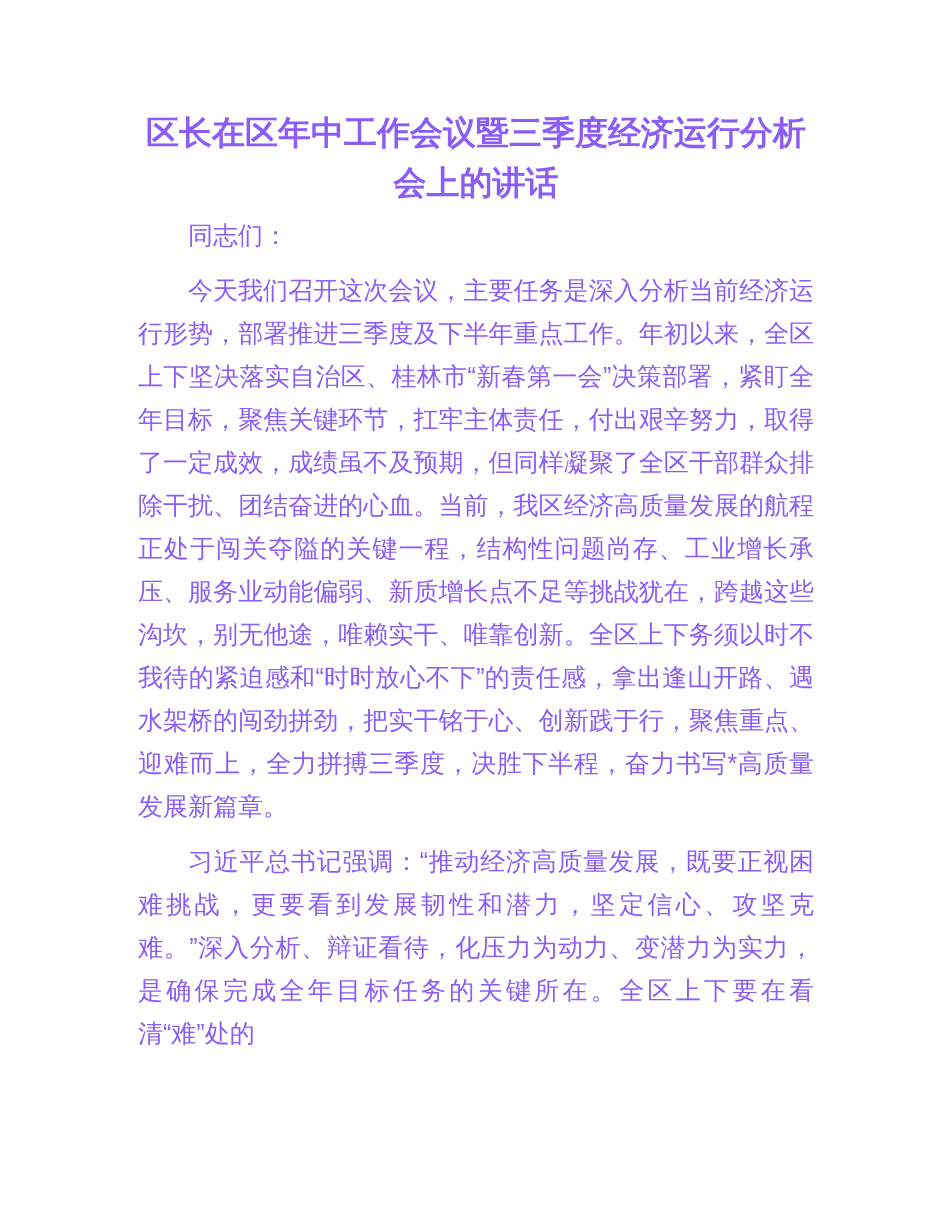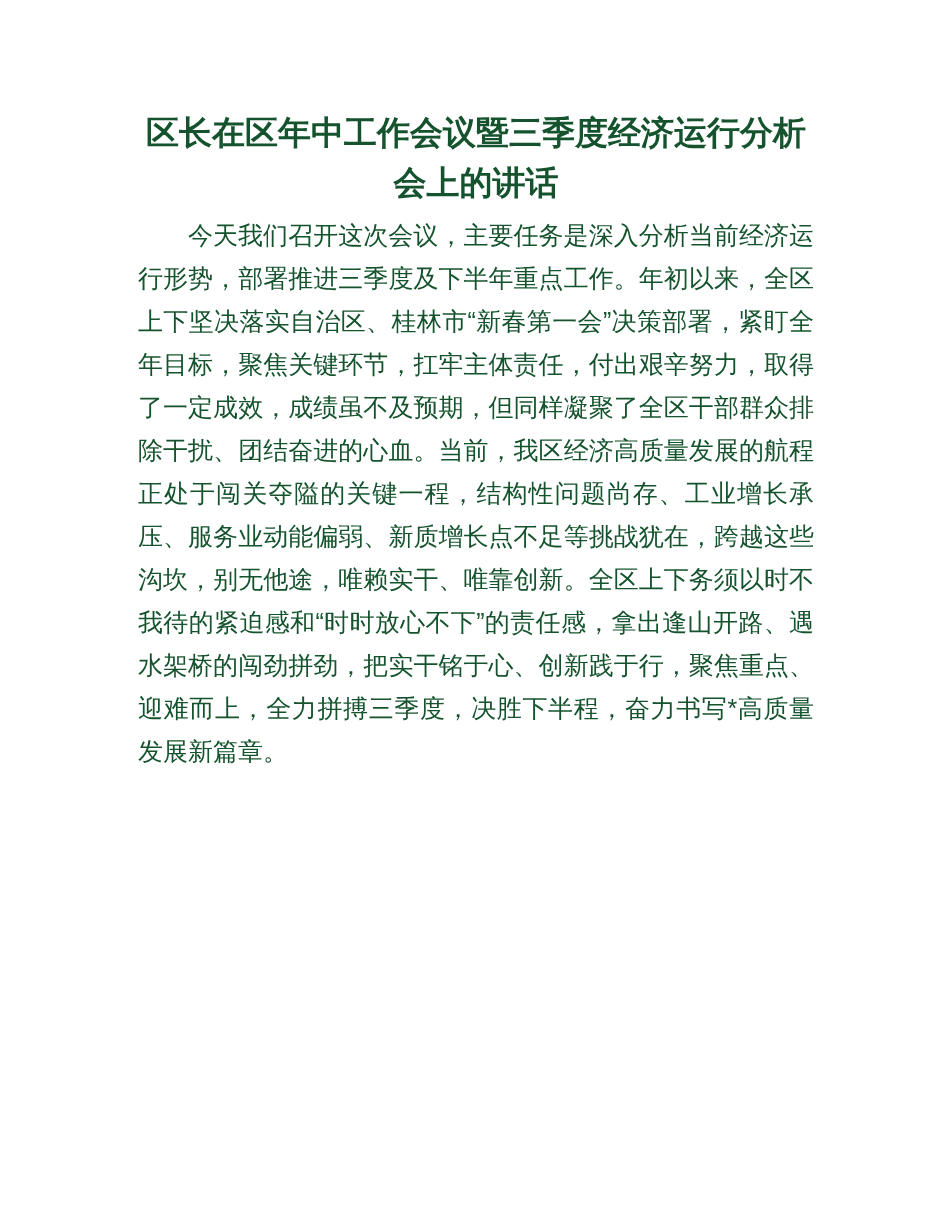--- a/index.html
+++ b/index.html
@@ -11,21 +11,21 @@
     width: 950px;
     height: 1230px;
     overflow: hidden;
   }
   .page {
     box-sizing: border-box;
     width: 950px;
     height: 1230px;
     padding: 108px 136px 0 138px;
     background: #ffffff;
-    color: #14532d;
+    color: #8b5cf6;
     font-family: "Liberation Sans", sans-serif;
   }
   .doc-title {
     margin: 0 0 6px 0;
     font-size: 33px;
     line-height: 50px;
     font-weight: bold;
     text-align: center;
     letter-spacing: 0;
   }
@@ -40,18 +40,20 @@
     line-break: strict;
   }
 </style>
 </head>
 <body>
 
 <div class="page">
 
   <h1 class="doc-title">区长在区年中工作会议暨三季度经济运行分析会上的讲话</h1>
 
+  <p class="body-para">同志们：</p>
 
   <p class="body-para">今天我们召开这次会议，主要任务是深入分析当前经济运行形势，部署推进三季度及下半年重点工作。年初以来，全区上下坚决落实自治区、桂林市“新春第一会”决策部署，紧盯全年目标，聚焦关键环节，扛牢主体责任，付出艰辛努力，取得了一定成效，成绩虽不及预期，但同样凝聚了全区干部群众排除干扰、团结奋进的心血。当前，我区经济高质量发展的航程正处于闯关夺隘的关键一程，结构性问题尚存、工业增长承压、服务业动能偏弱、新质增长点不足等挑战犹在，跨越这些沟坎，别无他途，唯赖实干、唯靠创新。全区上下务须以时不我待的紧迫感和“时时放心不下”的责任感，拿出逢山开路、遇水架桥的闯劲拼劲，把实干铭于心、创新践于行，聚焦重点、迎难而上，全力拼搏三季度，决胜下半程，奋力书写*高质量发展新篇章。</p>
 
 
+  <p class="body-para">习近平总书记强调：“推动经济高质量发展，既要正视困难挑战，更要看到发展韧性和潜力，坚定信心、攻坚克难。”深入分析、辩证看待，化压力为动力、变潜力为实力，是确保完成全年目标任务的关键所在。全区上下要在看清“难”处的</p>
 
 </div>
 
 </body></html>

